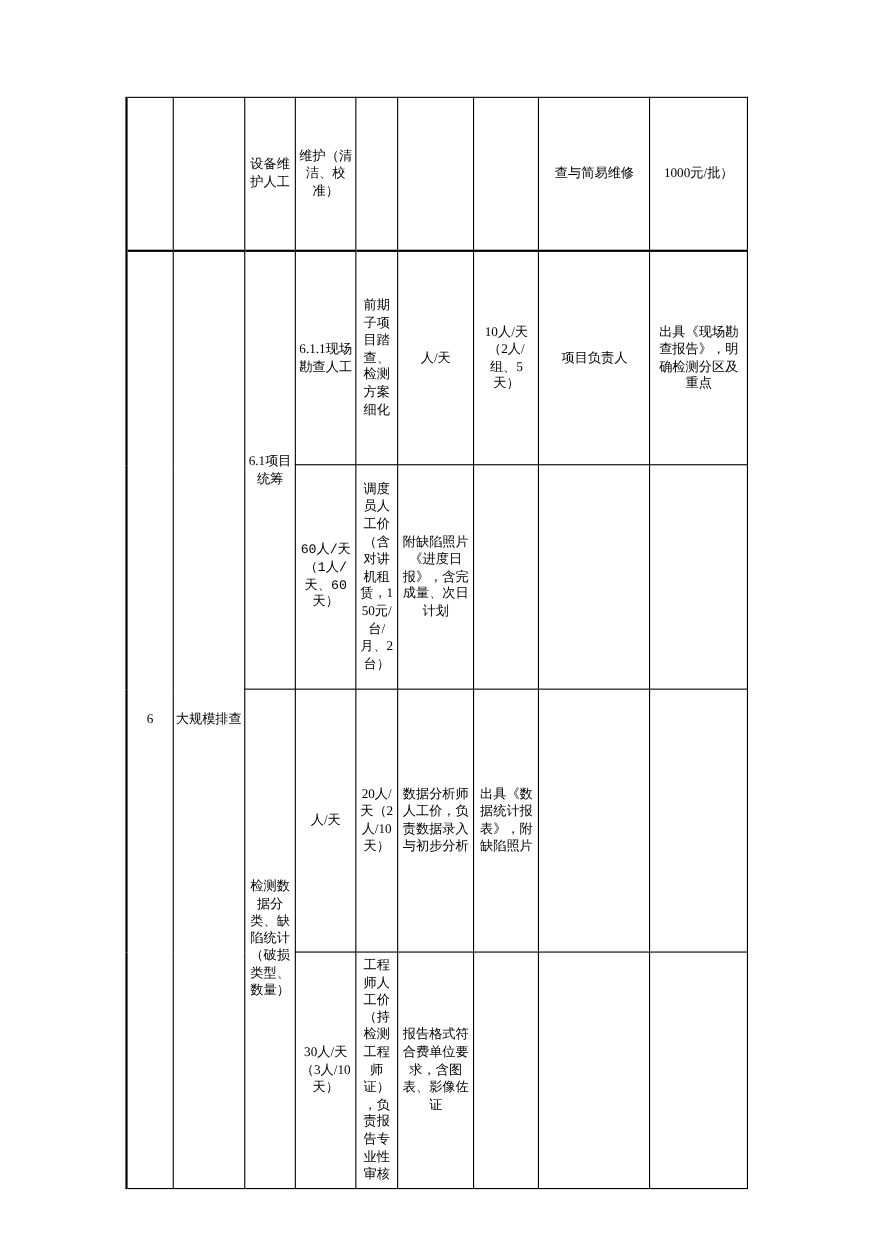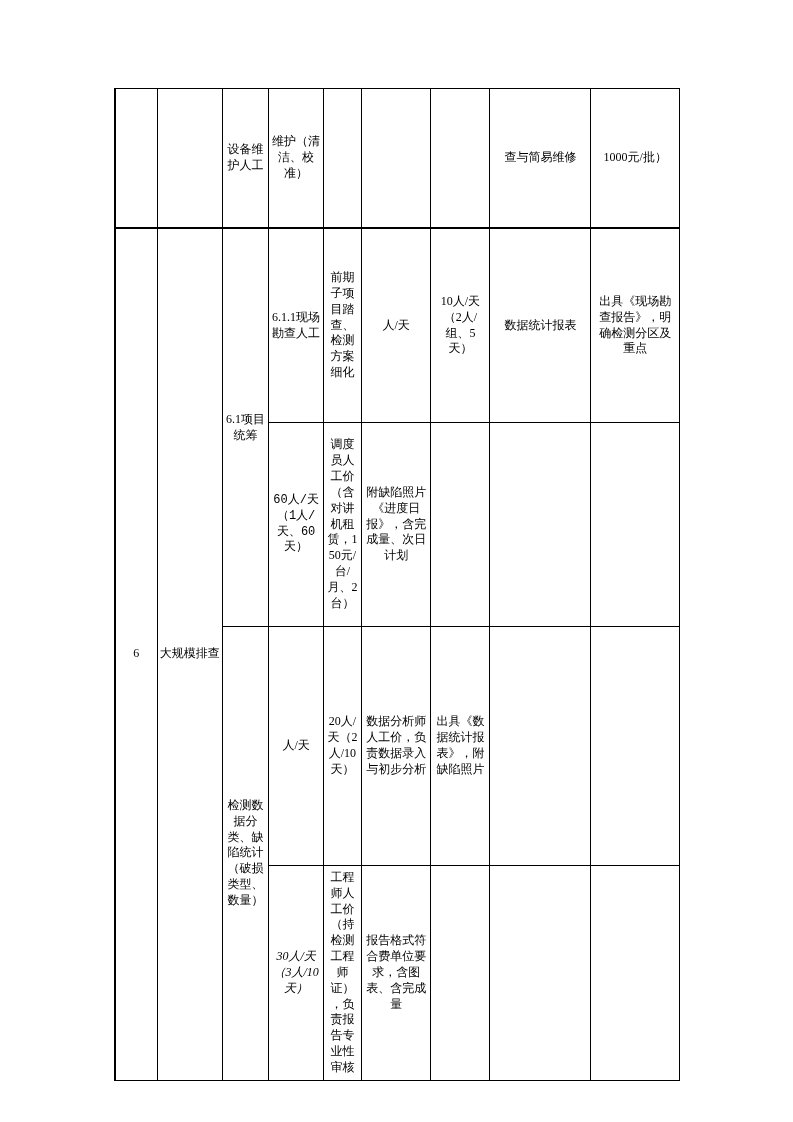--- a/index.html
+++ b/index.html
@@ -120,21 +120,21 @@
         <td class="vert thick-top">
             <span class="cell-inner">前期子项目踏查、检测方案细化</span>
           </td>
         <td class="vert thick-top">
             <span class="cell-inner">人/天</span>
           </td>
         <td class="thick-top">
             <span class="cell-inner">10人/天（2人/组、5天）</span>
           </td>
         <td class="thick-top">
-            <span class="cell-inner">数据统计报表</span>
+            <span class="cell-inner">项目负责人</span>
           </td>
         <td class="thick-top">
             <span class="cell-inner">出具《现场勘查报告》，明确检测分区及重点</span>
           </td>
       </tr>
 
       <tr>
         <td class="vert" style="height:195px;font-family:Liberation Mono, monospace;">
             <span class="cell-inner">60人/天（1人/天、60天）</span>
           </td>
@@ -173,28 +173,28 @@
           </td>
         <td>
             <span class="cell-inner"></span>
           </td>
         <td>
             <span class="cell-inner"></span>
           </td>
       </tr>
 
       <tr>
-        <td class="vert" style="height:185px;font-style:italic;">
+        <td class="vert" style="height:185px;">
             <span class="cell-inner">30人/天（3人/10天）</span>
           </td>
         <td class="vert">
             <span class="cell-inner">工程师人工价（持检测工程师证），负责报告专业性审核</span>
           </td>
         <td class="vert">
-            <span class="cell-inner">报告格式符合费单位要求，含图表、含完成量</span>
+            <span class="cell-inner">报告格式符合费单位要求，含图表、影像佐证</span>
           </td>
         <td>
             <span class="cell-inner"></span>
           </td>
         <td>
             <span class="cell-inner"></span>
           </td>
         <td>
             <span class="cell-inner"></span>
           </td>

